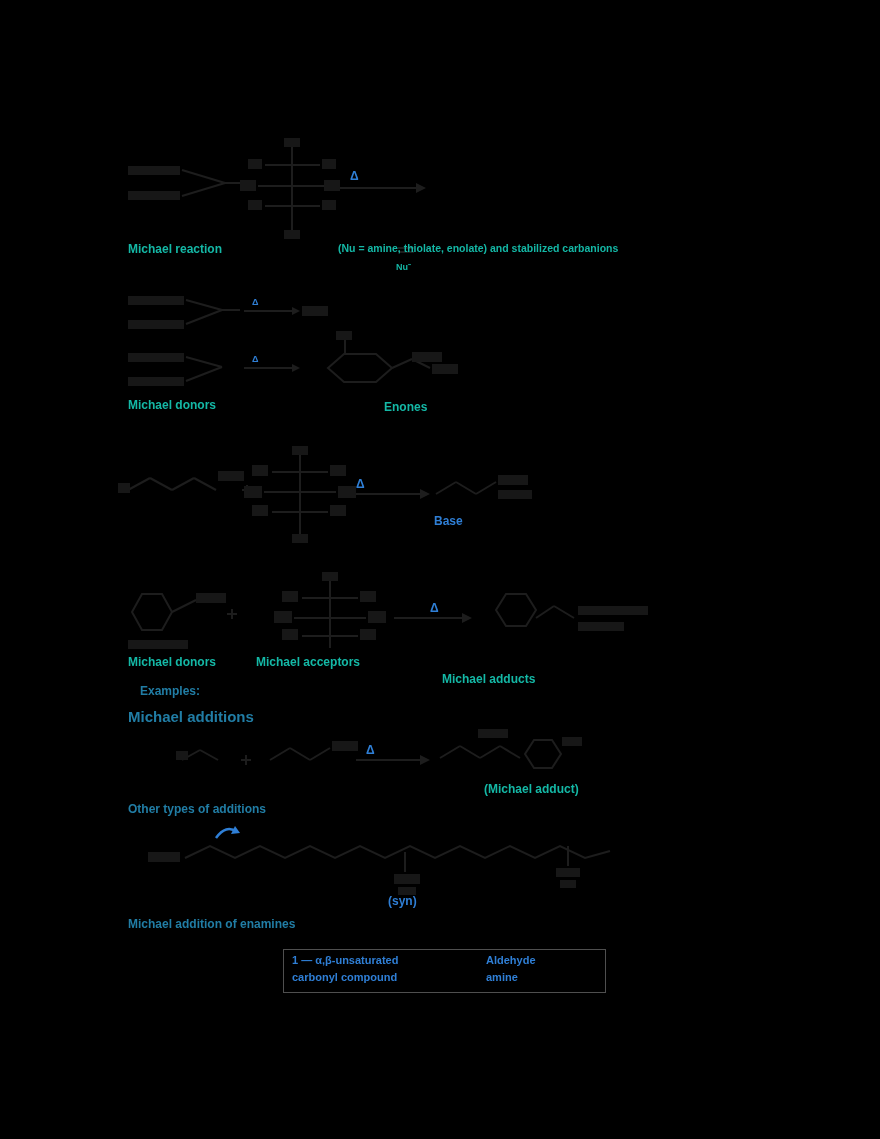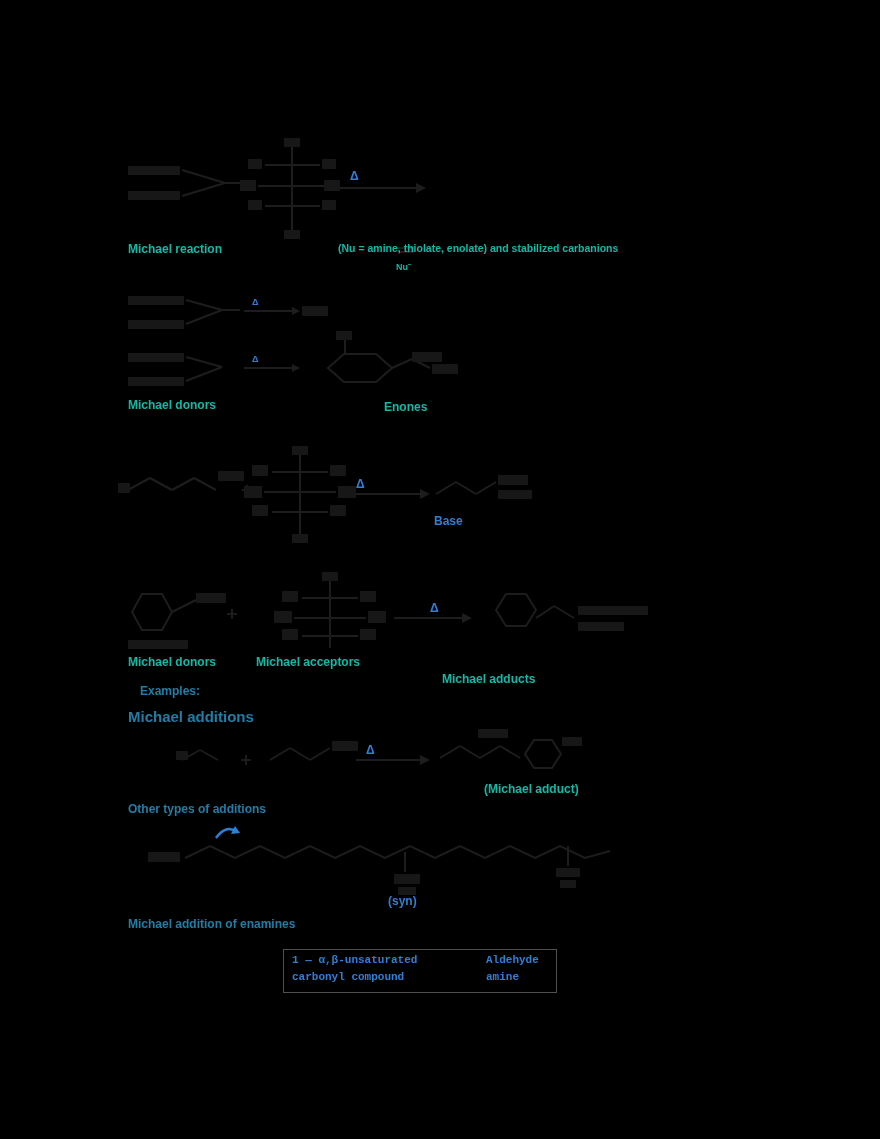--- a/index.html
+++ b/index.html
@@ -12,22 +12,22 @@
   .blue{color:#14b8a6;}
   .bright{color:#2f7fd6;}
   .sz-title{font-size:12.5px;letter-spacing:.2px;}
   .sz-label{font-size:12px;}
   .sz-big{font-size:15px;}
   .sz-small{font-size:9px;}
   .delta{position:absolute;color:#2f7fd6;font-weight:bold;font-size:12px;line-height:1;}
   .delta.sm{font-size:9px;}
   #structures{position:absolute;left:0;top:0;}
   .legend-box{
-    position:absolute;left:283px;top:949px;width:274px;height:44px;
-    border:1.5px solid #4f4f4f;box-sizing:border-box;background:#000;font-family:Liberation Mono, monospace;
+    position:absolute;left:283px;top:949px;width:323px;height:44px;
+    border:1.5px solid #4f4f4f;box-sizing:border-box;background:#000;
   }
   .legend-text{position:absolute;font-weight:bold;font-size:11px;color:#2f7fd6;white-space:nowrap;}
   .curve-arrow{position:absolute;left:213px;top:822px;}
 </style>
 </head>
 <body>
 
 <div id="page">
 
   <svg id="structures" width="880" height="1139">

